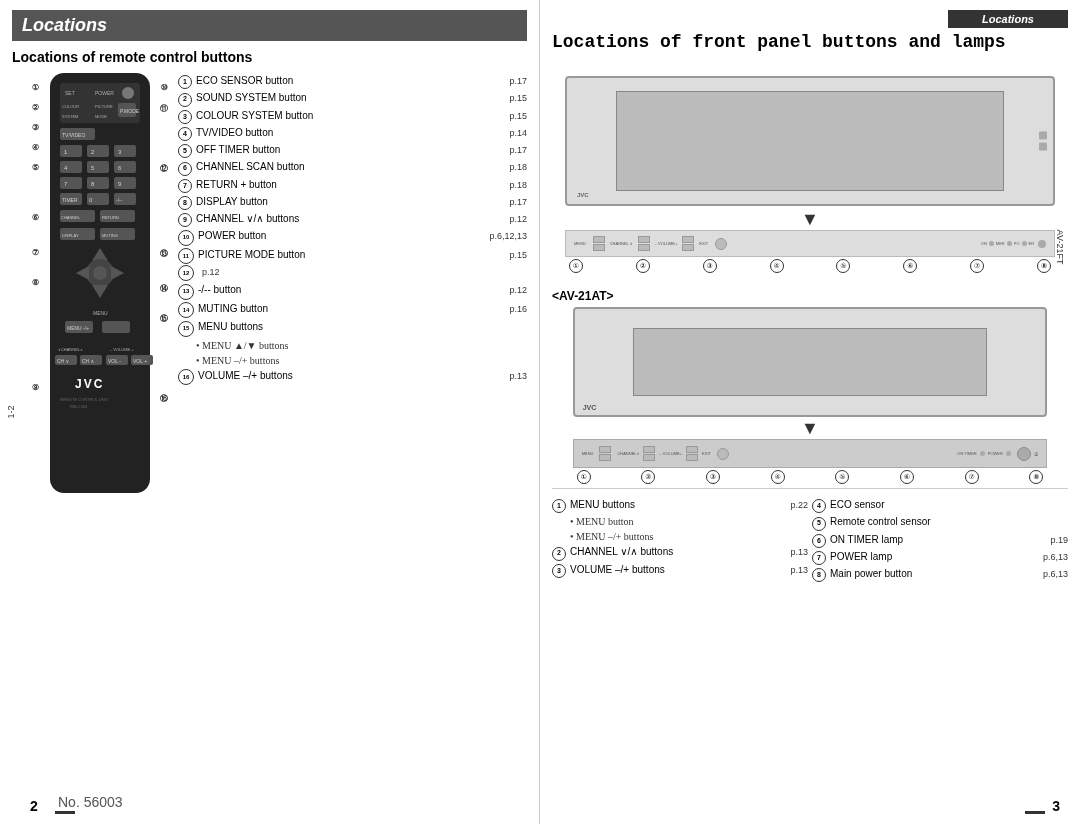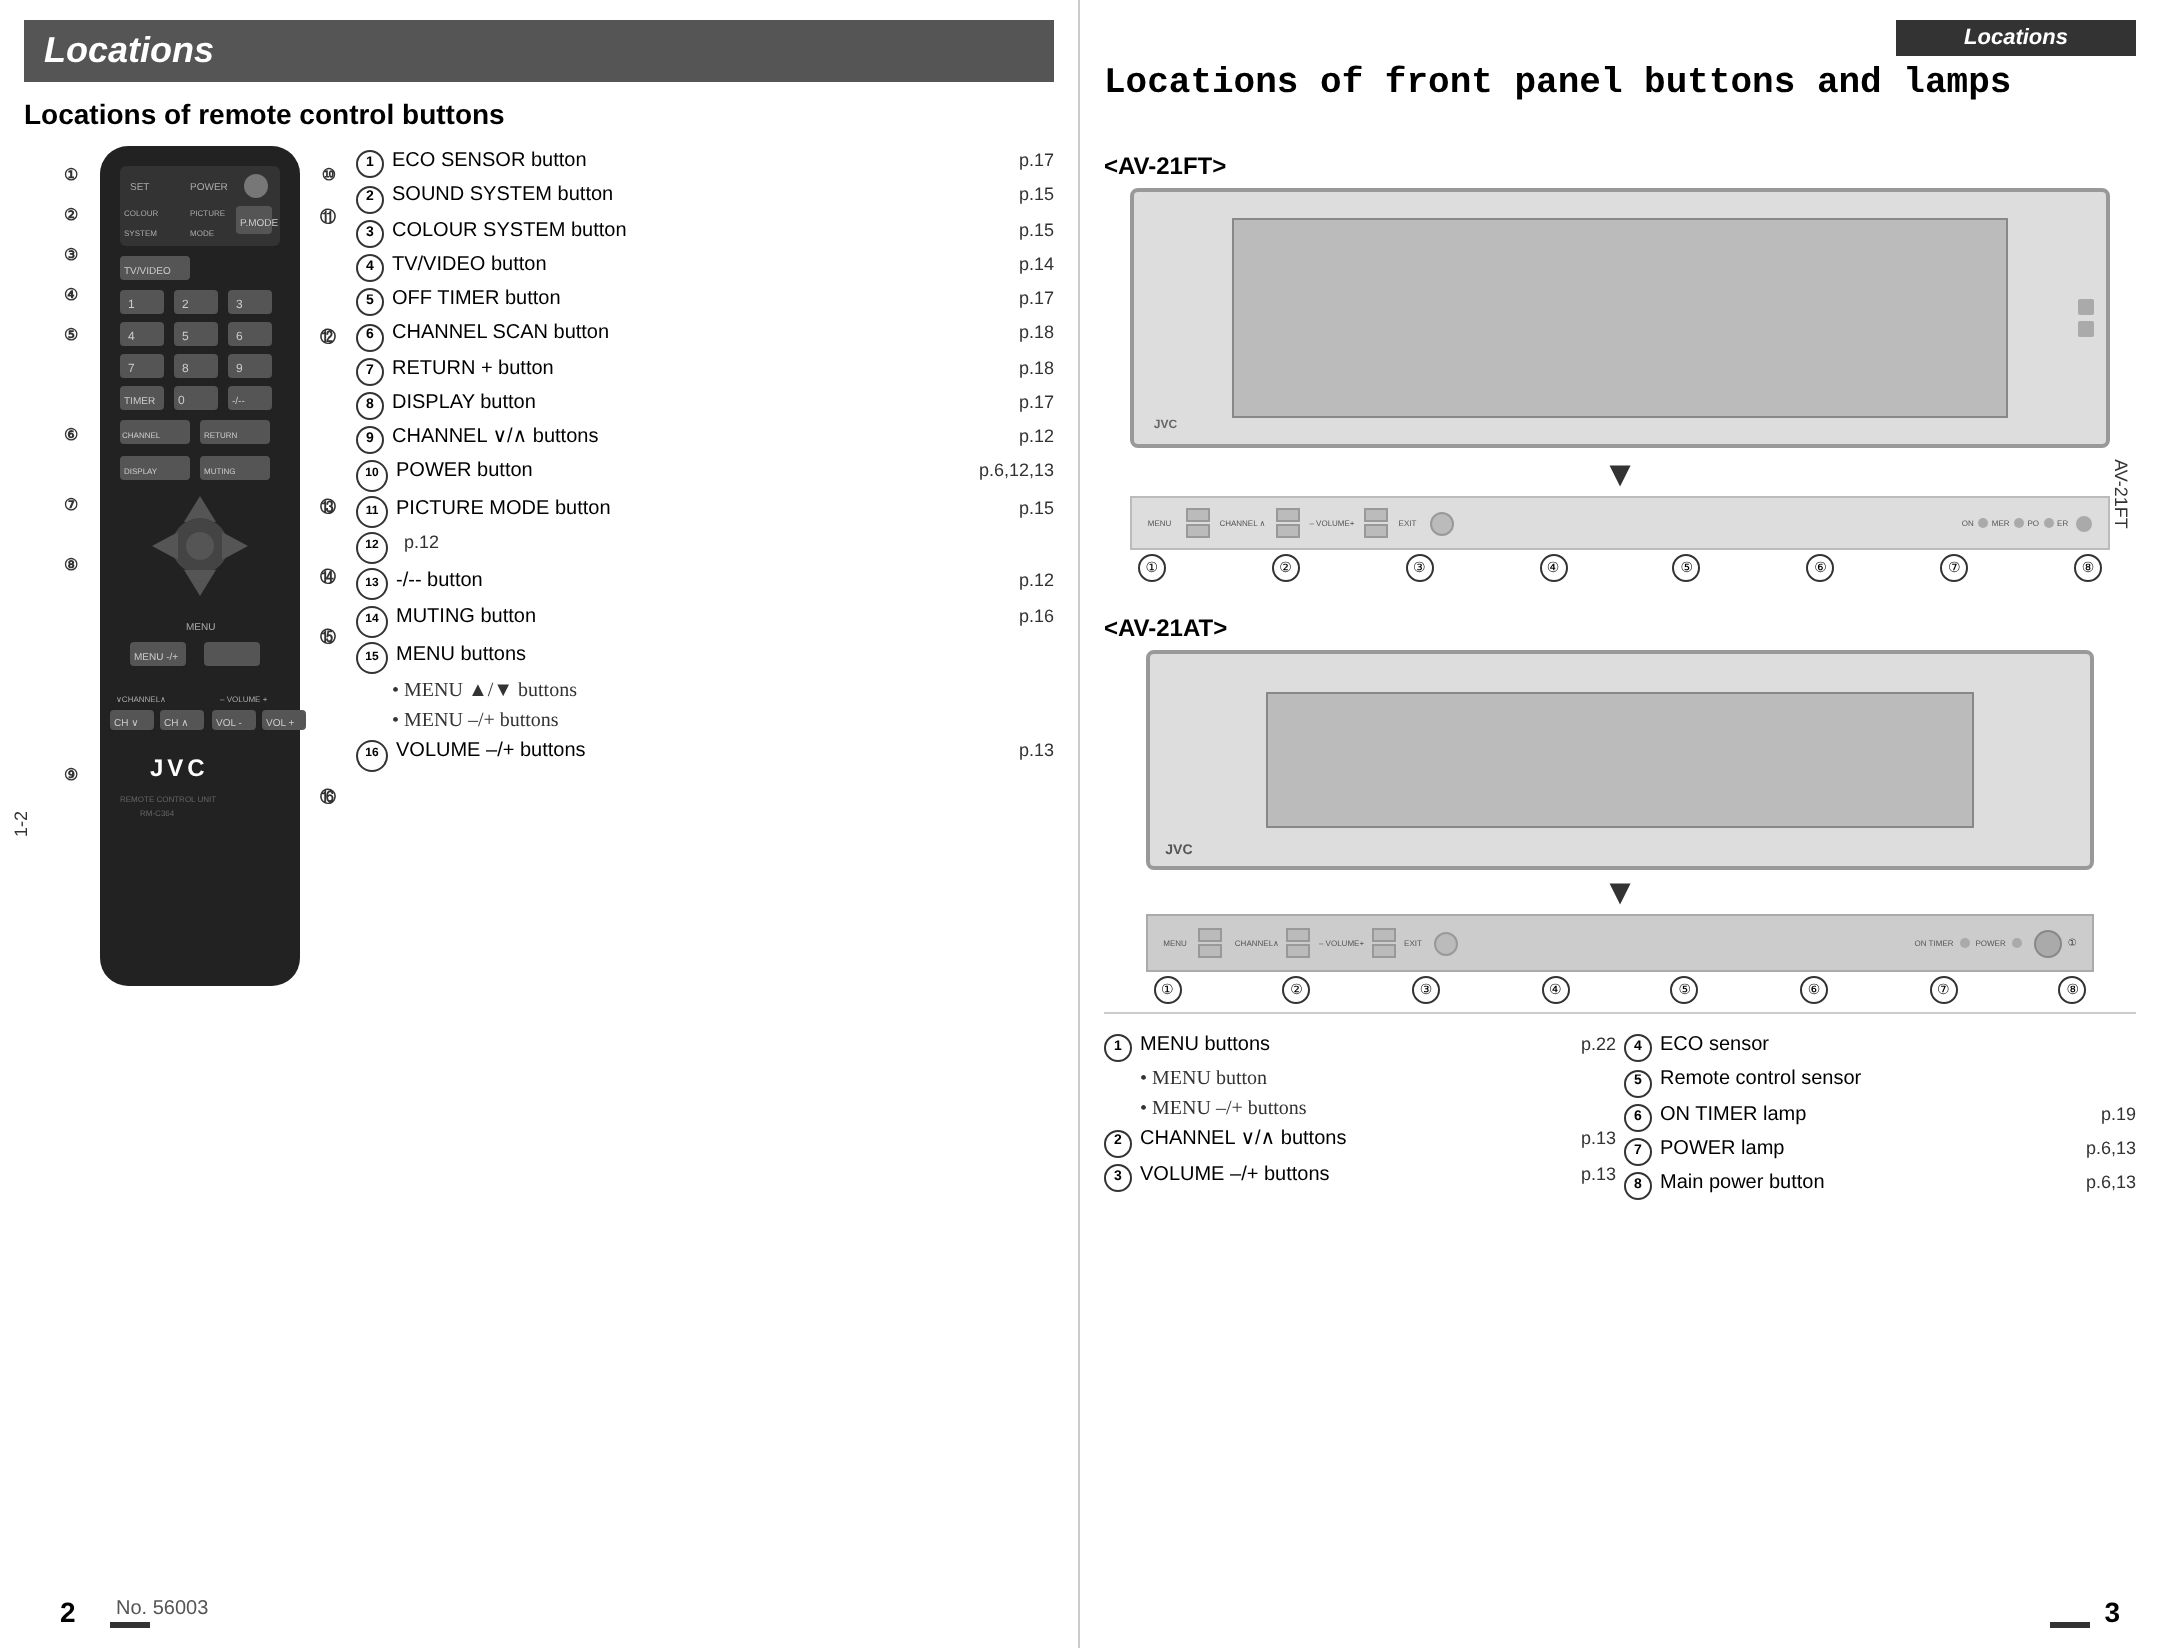--- a/index.html
+++ b/index.html
@@ -499,33 +499,32 @@
       <div class="btn-item">
         <span class="btn-num" style="font-size:6px;width:16px;height:16px;">16</span>
         <span class="btn-name">VOLUME –/+ buttons</span>
         <span class="btn-page">p.13</span>
       </div>
     </div>
   </div>
 
   <div class="page-num-left">2</div>
   <div class="page-bar-left"></div>
-  <div style="position:absolute;bottom:14px;left:58px;font-size:10px;color:#555;">No. 56003</div>
+  <div style="position:absolute;bottom:14px;left:58px;font-size:14px;color:#555;">No. 56003</div>
 </div>
 
 <div class="right-panel">
 
   <div class="right-header-top">
     <div class="right-header-title">Locations</div>
     <span class="side-label-right">AV-21FT</span>
   </div>
 
   <div class="right-section-title">Locations of front panel buttons and lamps</div>
 
-  <div class="model-label">&lt;AV-21FT&gt;</div>
 
   <div style="width:100%;margin-bottom:2px;">
     <div class="tv-body-ft">
       <div class="tv-screen-ft"></div>
       <div style="position:absolute;bottom:6px;left:10px;font-size:6px;color:#666;font-weight:bold;">JVC</div>
 
       <div style="position:absolute;right:6px;top:50%;transform:translateY(-50%);display:flex;flex-direction:column;gap:3px;">
         <div style="width:8px;height:8px;background:#aaa;border-radius:1px;"></div>
         <div style="width:8px;height:8px;background:#aaa;border-radius:1px;"></div>
       </div>

